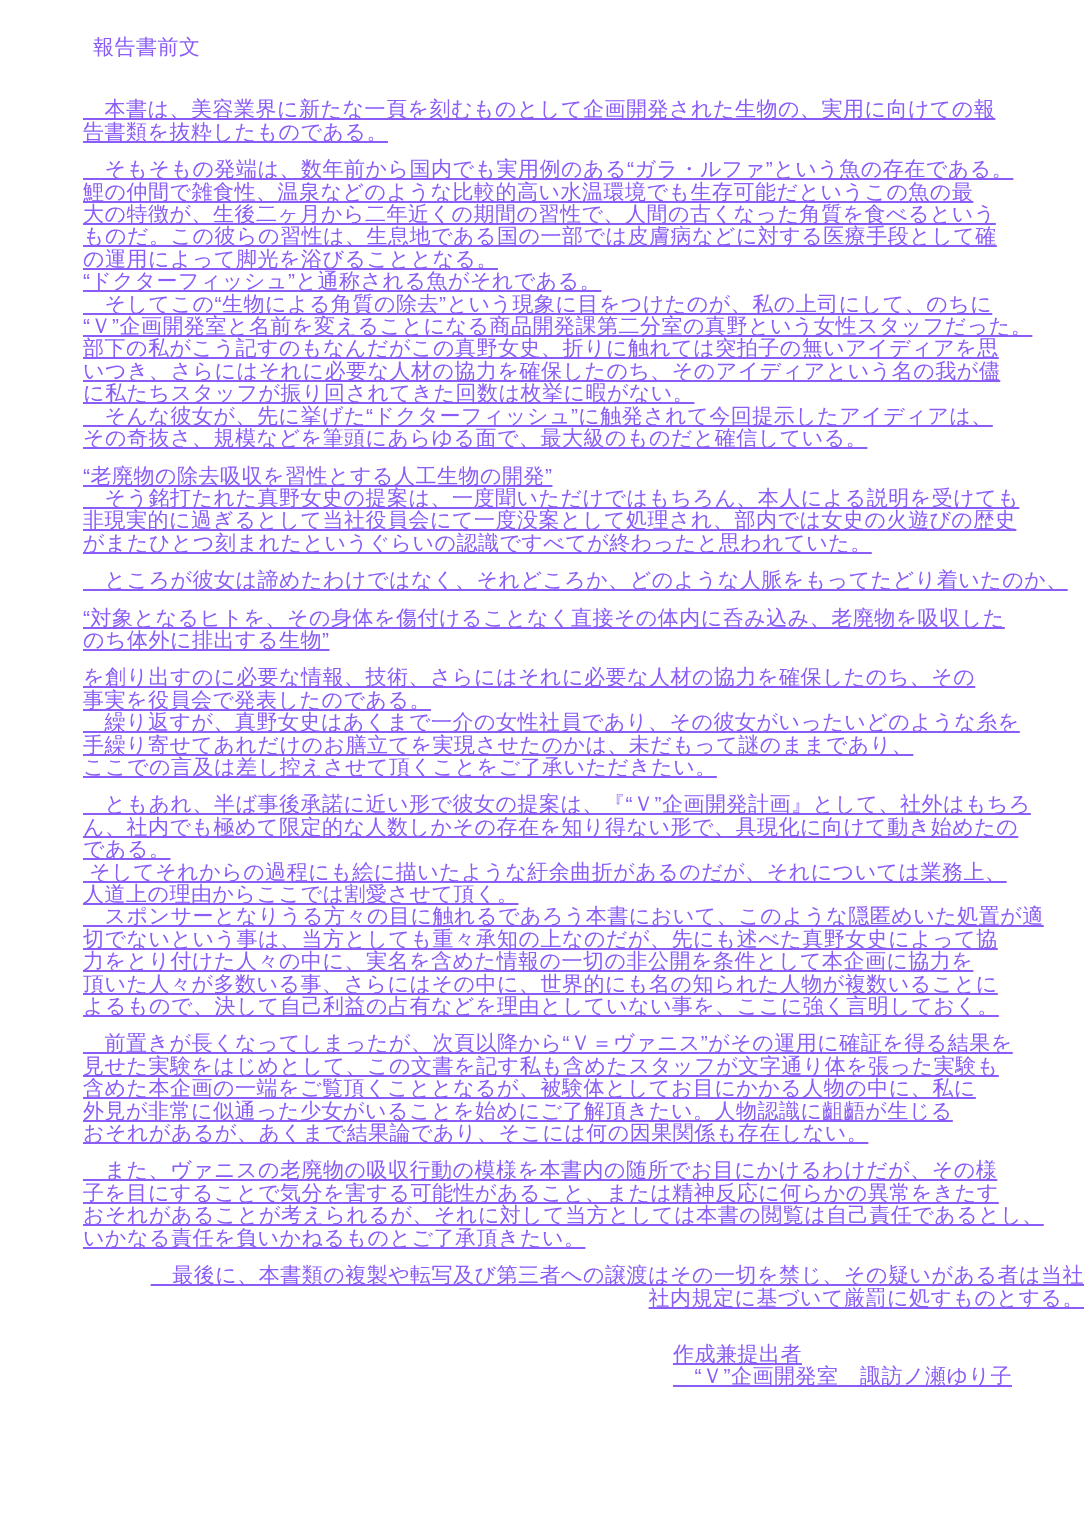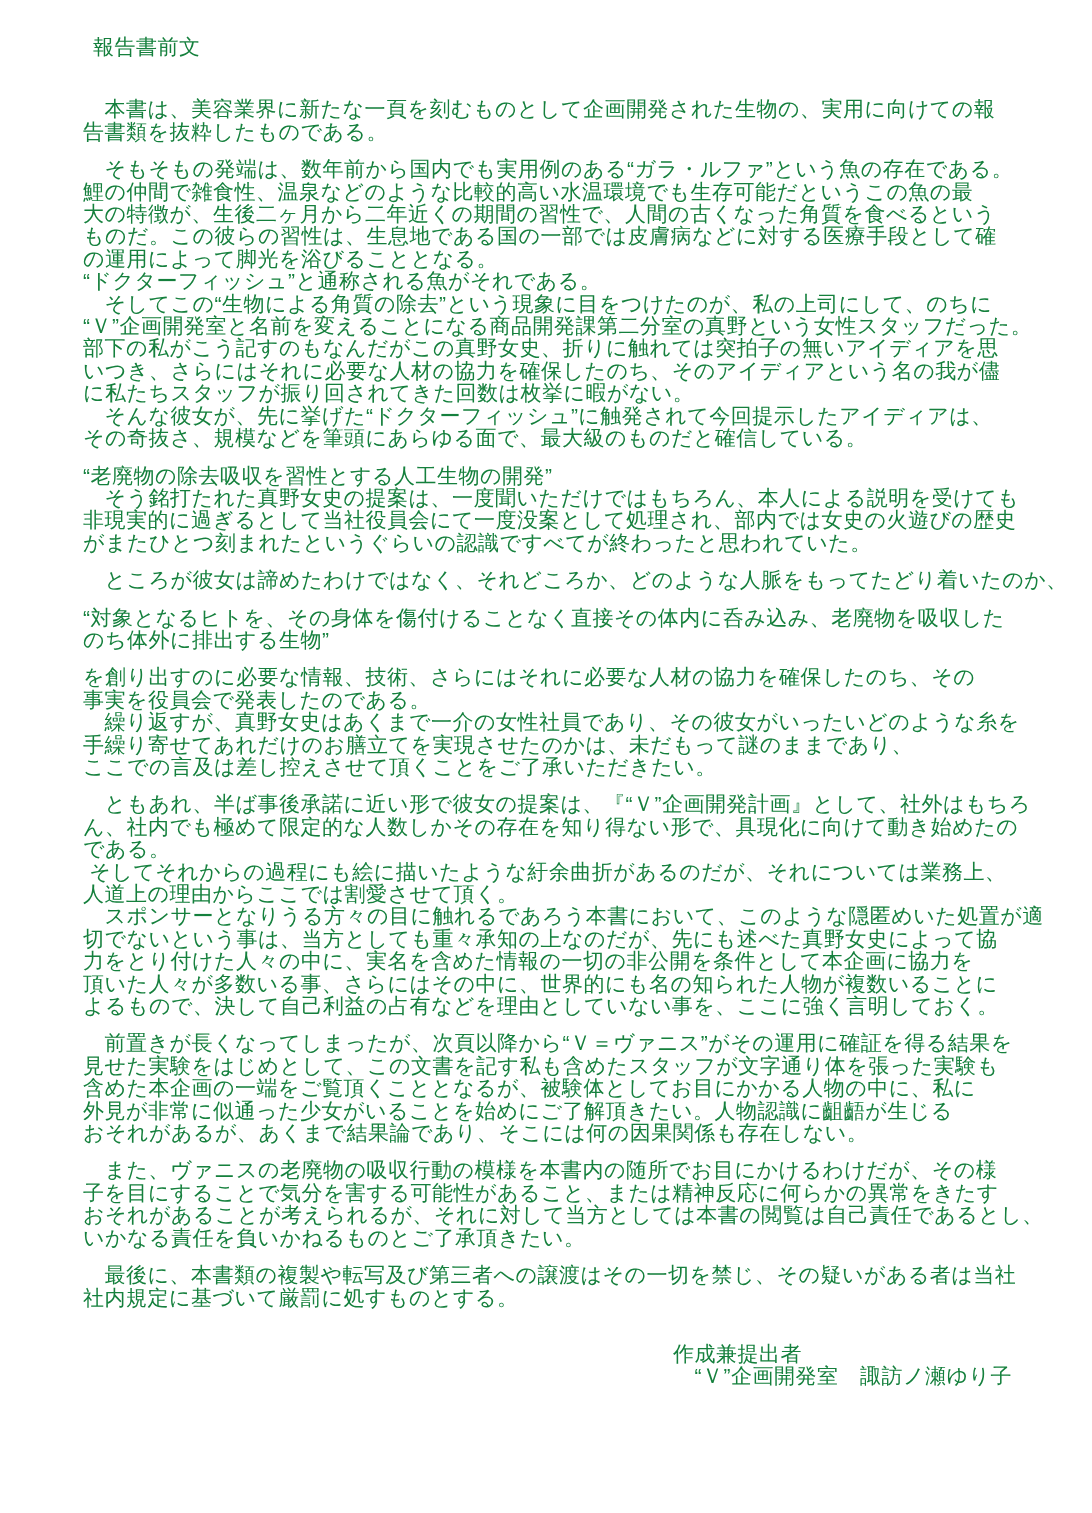--- a/index.html
+++ b/index.html
@@ -29,34 +29,36 @@
   .doc-title {
     padding-left: 10px;
     margin-bottom: 40px;
     white-space: pre;
   }
   .block {
     margin-bottom: 15px;
   }
   .block:last-child {
     margin-bottom: 8px;
+    text-align: right;
   }
   .line {
     white-space: pre;
     min-height: 22.4px;
+    text-decoration: underline;
   }
   .signature {
     margin-top: 34px;
     margin-left: 590px;
   }
 </style>
 </head>
 <body>
 
-<div class="page" style="background: rgb(255, 255, 255); color: #15803d;">
+<div class="page" style="background: rgb(255, 255, 255); color: #8b5cf6;">
   <div class="content">
     <div class="doc-title">報告書前文</div>
     <div>
         <div class="block">
           <div class="line">　本書は、美容業界に新たな一頁を刻むものとして企画開発された生物の、実用に向けての報</div>
           <div class="line">告書類を抜粋したものである。</div>
         </div>
         <div class="block">
           <div class="line">　そもそもの発端は、数年前から国内でも実用例のある“ガラ・ルファ”という魚の存在である。</div>
           <div class="line">鯉の仲間で雑食性、温泉などのような比較的高い水温環境でも生存可能だというこの魚の最</div>

